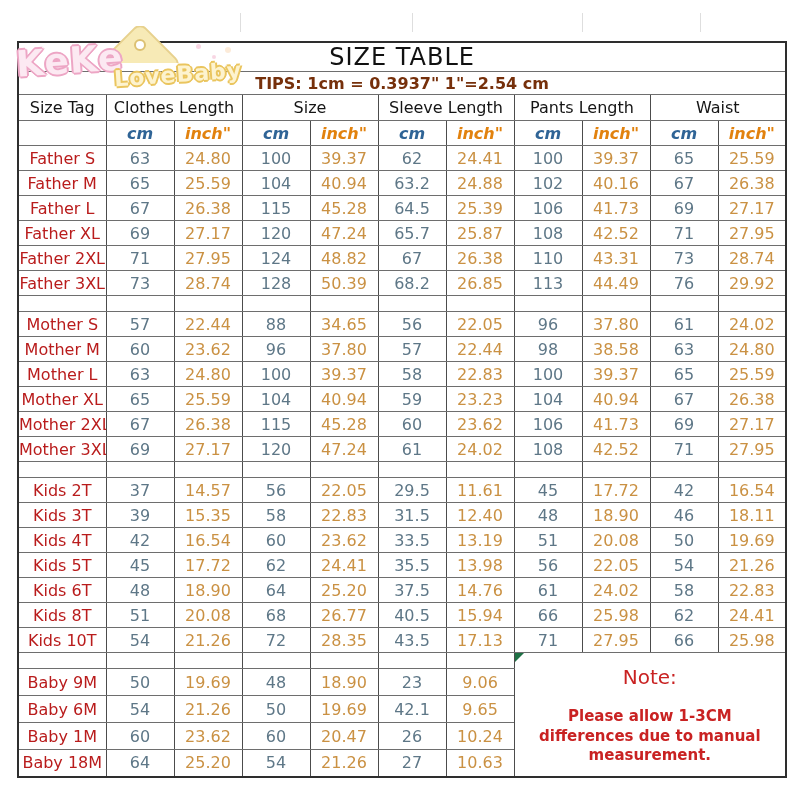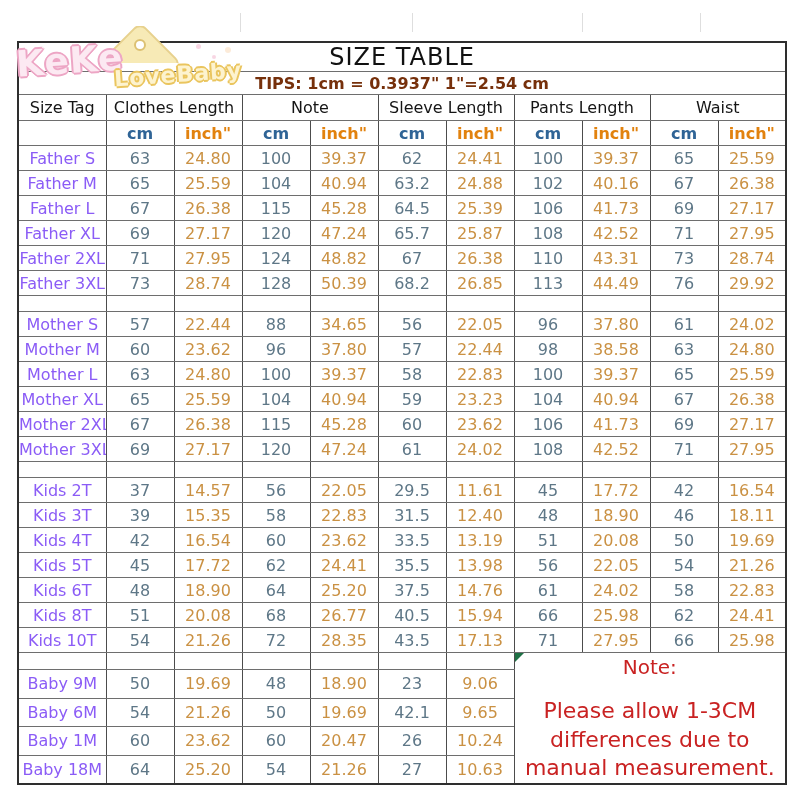--- a/index.html
+++ b/index.html
@@ -15,40 +15,40 @@
   }
   table.size-table td{
     border-left:1px solid #4c4c4c;border-right:1px solid #4c4c4c;
     border-top:1px solid #6e6e6e;border-bottom:1px solid #6e6e6e;
     background:#fff;padding:0;text-align:center;vertical-align:middle;
     overflow:hidden;white-space:nowrap;
   }
   tr.title-row{height:29px;}
   tr.tips-row{height:23px;}
   tr.group-row{height:26px;}
-  tr.unit-row{height:25px;}
+  tr.unit-row{height:25px;font-style:italic;}
   tr.data-row{height:25px;}
   tr.baby-row{height:27px;}
   tr.sep-row{height:16px;}
   .title-cell{font-size:24px;letter-spacing:1px;color:#111;}
   .tips-cell{background:#FFC000;color:#76300b;font-size:16px;font-weight:bold;}
   .group-cell{font-size:16px;color:#151515;}
   .unit-cm{color:#2f6496;font-weight:bold;font-size:16px;}
   .unit-inch{color:#e2820e;font-weight:bold;font-size:16px;}
-  .tag-cell{text-align:left;padding-left:7px;font-size:16px;color:#8b5cf6;}
+  .tag-cell{text-align:left;padding-left:7px;font-size:16px;color:#b91c1c;}
   .cm-cell{color:#5e7787;font-size:16px;}
   .inch-cell{color:#ca9143;font-size:16px;}
   
   td.note-cell{position:relative;vertical-align:middle;padding:0;}
   .note-corner{
     position:absolute;top:0;left:0;width:0;height:0;
     border-top:9px solid #1e7145;border-right:9px solid transparent;
   }
   .note-heading{font-size:20px;color:#c92222;margin:2px 0 18px 0;font-weight:400;}
-  .note-body{font-size:22px;color:#c92222;line-height:1.3;white-space:normal;padding:0 8px;}
+  .note-body{font-size:15px;color:#c92222;line-height:1.3;white-space:normal;padding:0 8px;font-weight:bold;}
   
   .tag-clip{position:absolute;left:92px;top:26px;width:110px;height:37px;overflow:hidden;z-index:3;}
   .tag-shape{
     position:absolute;left:18px;top:8px;width:56px;height:56px;border-radius:9px;
     background:#f7eab6;border:2px solid #e7d18d;transform:rotate(45deg);
   }
   .tag-hole{
     position:absolute;left:42px;top:13px;width:8px;height:8px;border-radius:50%;
     background:#fff;border:2px solid #dcc172;
   }
@@ -108,21 +108,21 @@
     <thead>
       <tr class="title-row">
         <td colspan="11" class="title-cell">SIZE TABLE</td>
       </tr>
       <tr class="tips-row">
         <td colspan="11" class="tips-cell">TIPS: 1cm = 0.3937"   1"=2.54 cm</td>
       </tr>
       <tr class="group-row">
         <td class="group-cell">Size Tag</td>
         <td class="group-cell" colspan="2">Clothes Length</td>
-        <td class="group-cell" colspan="2">Note</td>
+        <td class="group-cell" colspan="2">Size</td>
         <td class="group-cell" colspan="2">Sleeve Length</td>
         <td class="group-cell" colspan="2">Pants Length</td>
         <td class="group-cell" colspan="2">Waist</td>
       </tr>
       <tr class="unit-row">
         <td></td>
         <td class="unit-cm">cm</td>
         <td class="unit-inch">inch"</td>
         <td class="unit-cm">cm</td>
         <td class="unit-inch">inch"</td>

